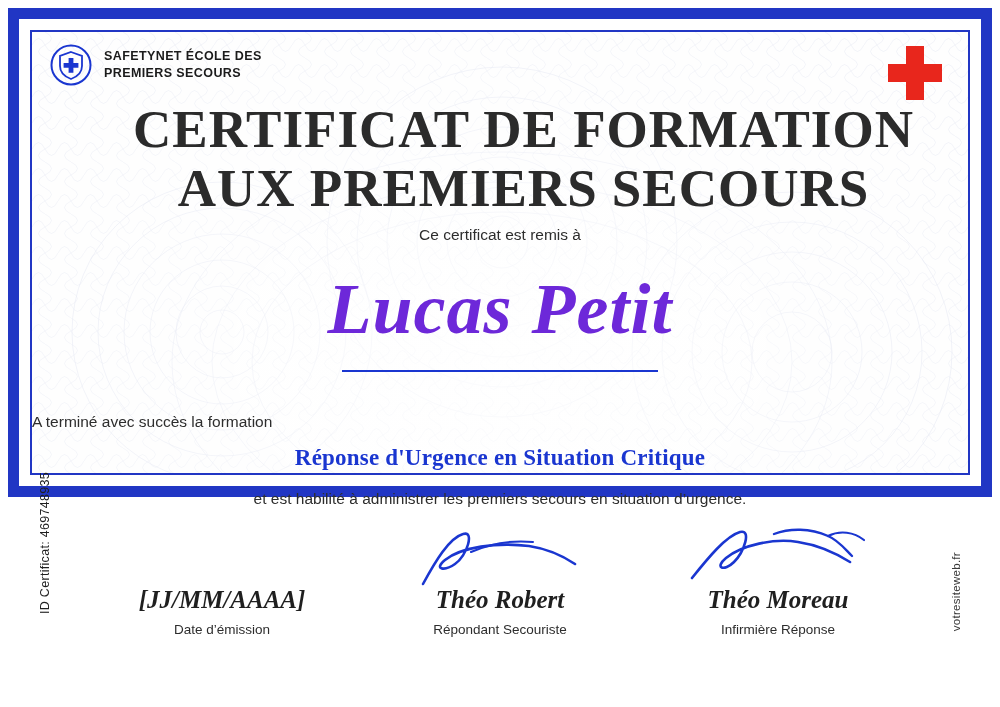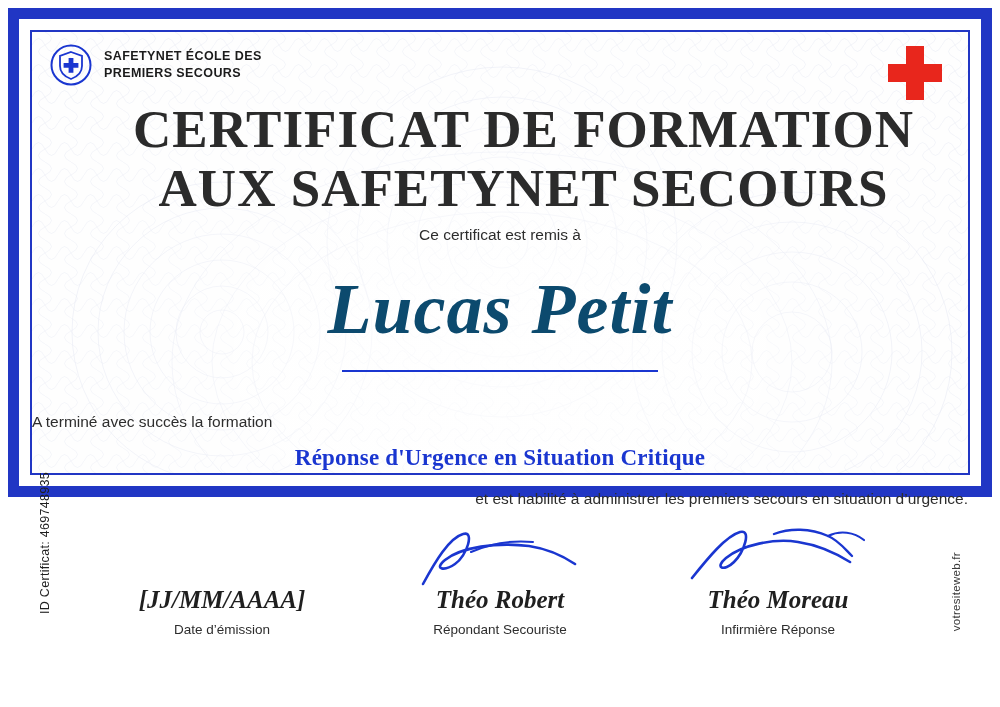--- a/index.html
+++ b/index.html
@@ -132,21 +132,21 @@
   .recipient {
     position: absolute;
     left: 0;
     right: 0;
     top: 232px;
     text-align: center;
     font-family: "Liberation Serif", serif;
     font-style: italic;
     font-weight: bold;
     font-size: 72px;
-    color: #0c4a6e;
+    color: #6d28d9;
     line-height: 1.25;
     letter-spacing: 1px;
   }
 
   .rule {
     position: absolute;
     left: 50%;
     transform: translateX(-50%);
     top: 338px;
     width: 316px;
@@ -174,21 +174,21 @@
     font-size: 23px;
     color: #1a36d0;
     letter-spacing: 0.2px;
   }
 
   .closing-line {
     position: absolute;
     left: 0;
     right: 0;
     top: 458px;
-    text-align: right;
+    text-align: center;
     font-size: 15.5px;
     color: #2d2d2d;
   }
 
   
   .sig-row {
     position: absolute;
     left: 60px;
     right: 60px;
     top: 498px;
@@ -321,21 +321,21 @@
     </div>
 
     <div class="red-cross">
       <svg width="58" height="58" viewBox="0 0 58 58" xmlns="http://www.w3.org/2000/svg">
         <path d="M20 2 H38 V20 H56 V38 H38 V56 H20 V38 H2 V20 H20 Z" fill="#e8261c"></path>
       </svg>
     </div>
 
     <div class="title-wrap">
       <div class="title-line">CERTIFICAT DE FORMATION</div>
-      <div class="title-line">AUX SAFETYNET SECOURS</div>
+      <div class="title-line">AUX PREMIERS SECOURS</div>
     </div>
 
     <div class="subtitle">Ce certificat est remis à</div>
 
     <div class="recipient">Lucas Petit</div>
 
     <div class="rule"></div>
 
     <div class="completed-line">A terminé avec succès la formation</div>
 

